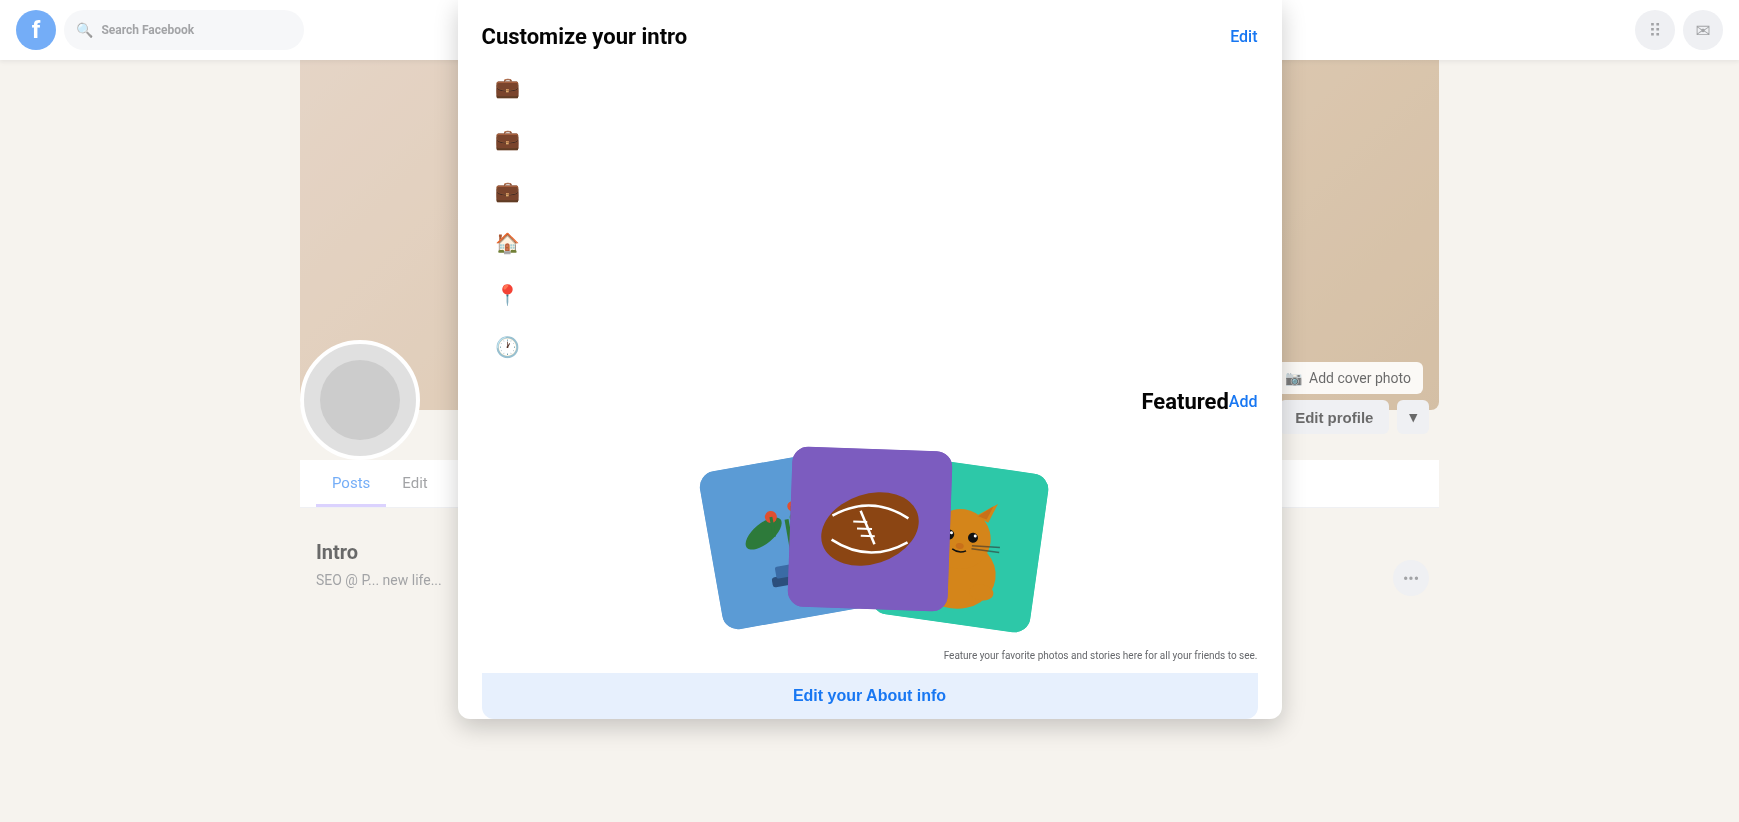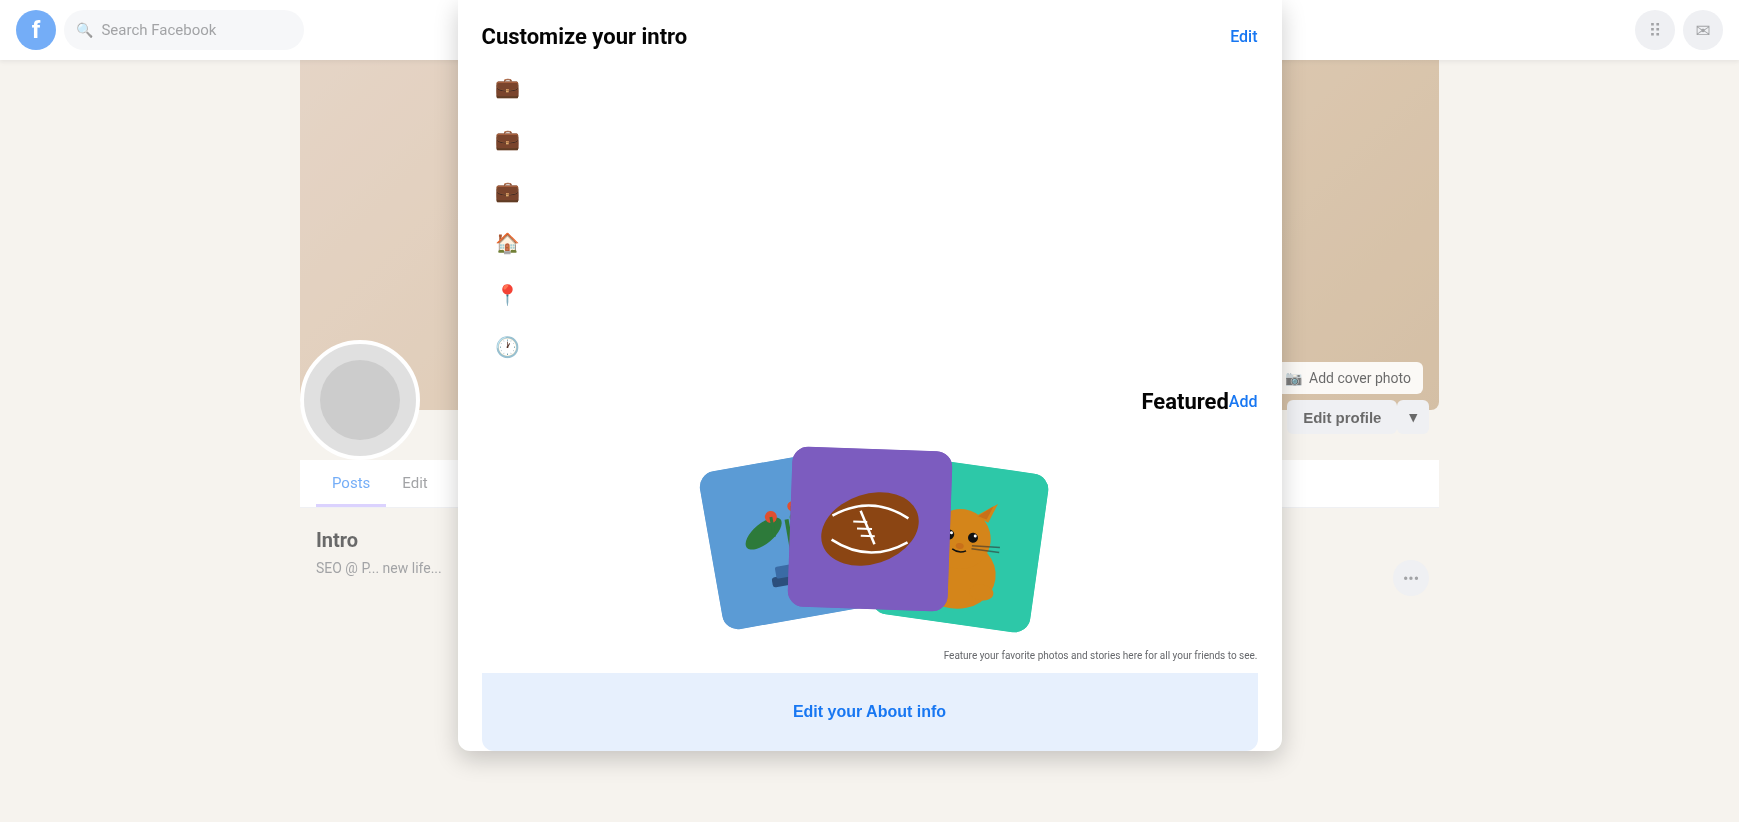--- a/index.html
+++ b/index.html
@@ -53,21 +53,22 @@
     }
 
     .fb-search-icon {
       color: #65676b;
       font-size: 14px;
       margin-right: 8px;
     }
 
     .fb-search-text {
       color: #65676b;
-      font-size: 15px;
+      font-size: 12px;
+      font-weight: bold;
     }
 
     .fb-topbar-right {
       margin-left: auto;
       display: flex;
       align-items: center;
       gap: 8px;
     }
 
     .fb-topbar-icon {
@@ -137,21 +138,21 @@
     }
 
     .profile-tab.active {
       color: #1877f2;
       border-bottom: 3px solid #c4b5fd;
     }
 
     
     .fb-intro-panel {
       position: absolute;
-      top: 512px; left: 300px;
+      top: 524px; left: 300px;
       width: 300px;
       padding: 16px;
     }
 
     .intro-title {
       font-size: 20px;
       font-weight: 700;
       color: #050505;
       margin-bottom: 8px;
     }
@@ -321,37 +322,37 @@
       text-align: right;
       color: #65676b;
       font-size: 10px;
       margin-bottom: 12px;
     }
 
     
     .edit-about-btn {
       display: block;
       width: 100%;
-      padding: 30px;
+      padding: 14px;
       background: #e7f0fd;
       color: #1877f2;
       font-size: 16px;
       font-weight: 600;
       text-align: center;
       border: none;
       cursor: pointer;
       border-radius: 0 0 12px 12px;
       margin-top: 8px;
     }
 
     
     .profile-actions {
       position: absolute;
       top: 400px; right: 310px;
-      display: flex; gap: 0;
+      display: flex; gap: 8px;
     }
 
     .profile-action-btn {
       padding: 8px 16px;
       border-radius: 6px;
       font-size: 15px;
       font-weight: 600;
       cursor: pointer;
     }
 

